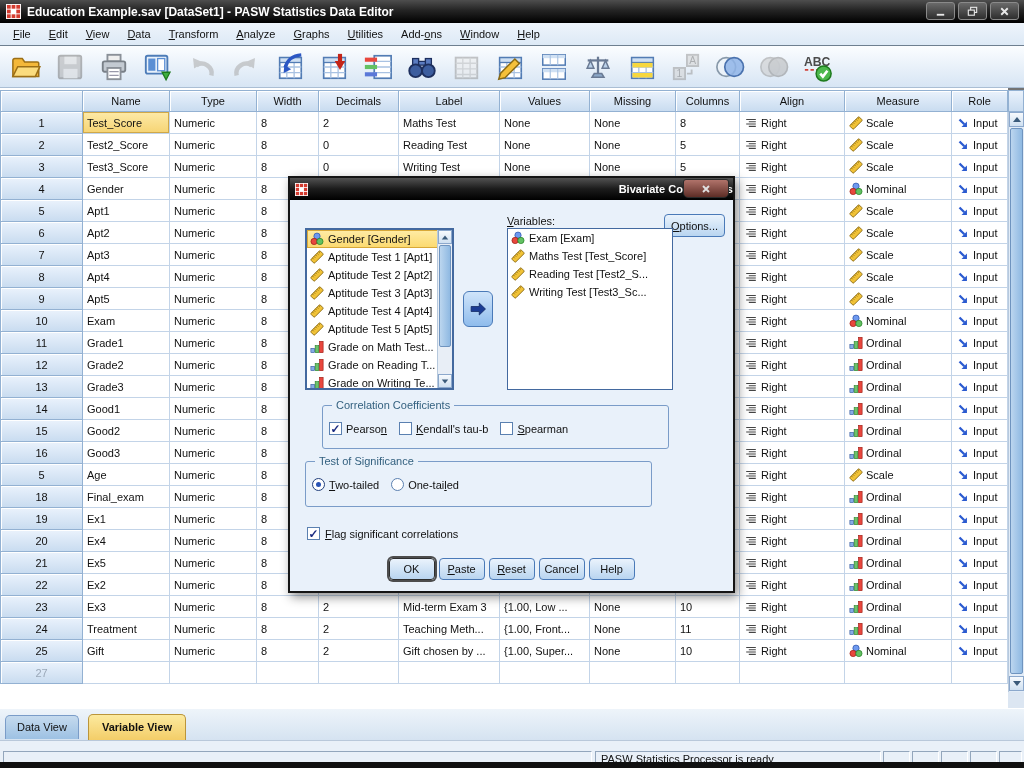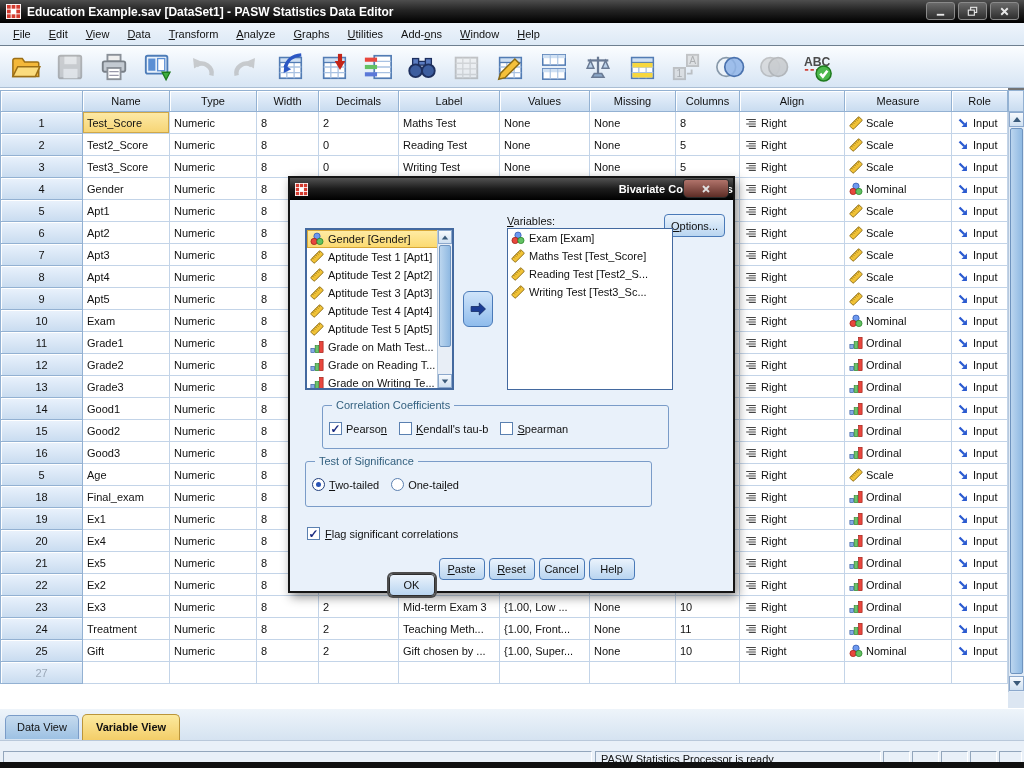--- a/index.html
+++ b/index.html
@@ -53,21 +53,21 @@
     background:linear-gradient(#eaf2fc,#c9dcf0); border:1px solid #93b1d2; }
   #vcorner-bot { position:absolute; left:1008px; top:692px; width:16px; height:16px; background:#dce6f2; }
   .sb-btn { position:absolute; background:linear-gradient(#f7fafd,#cfe0f1); border:1px solid #8ca8cc; display:flex; align-items:center; justify-content:center; }
   .sb-thumb { position:absolute; background:linear-gradient(90deg,#bcd6ef,#8fb9e2); border:1px solid #6f94bf; border-radius:2px; }
   .tri-up    { width:0; height:0; border-left:4px solid transparent; border-right:4px solid transparent; border-bottom:5px solid #3a5a7a; }
   .tri-down  { width:0; height:0; border-left:4px solid transparent; border-right:4px solid transparent; border-top:5px solid #3a5a7a; }
 
   
   #tabbar { position:absolute; left:0; top:708px; width:1024px; height:32px;
     background:linear-gradient(#eef4fa,#d5e3f1); border-top:1px solid #fff; padding-left:5px; }
-  .tab { display:inline-block; margin-top:5px; margin-right:3px; padding:5px 11px 6px;
+  .tab { display:inline-block; margin-top:5px; margin-right:9px; padding:5px 11px 6px;
     border:1px solid #7a9cc8; border-bottom:none; border-radius:5px 5px 0 0;
     background:linear-gradient(#c5daee,#9dc1e3); }
   .tab.active { background:linear-gradient(#fcea9f,#f3cd68); border-color:#bb953a; font-weight:bold; padding:6px 13px 7px; }
 
   
   #statusbar { position:absolute; left:0; top:740px; width:1024px; height:22px; background:#e9f0f8; border-top:1px solid #b9c8da; }
   .sb-cell { position:absolute; top:10px; height:16px; background:#e9f0f8;
     border:1px solid; border-color:#93a6bc #fff #fff #93a6bc; line-height:14px; padding:0 5px; white-space:nowrap; overflow:hidden; }
   #bottomstrip { position:absolute; left:0; top:762px; width:1024px; height:6px; background:#101010; }
 
@@ -104,21 +104,21 @@
   .grp-row { position:absolute; left:6px; top:16px; display:flex; align-items:center; gap:12px; }
   .chk-item, .rad-item { display:flex; align-items:center; gap:4px; }
   .cb { width:13px; height:13px; background:#fff; border:1px solid #5a80b0; display:flex; align-items:center; justify-content:center; }
   .cb.checked::after { content:"✓"; color:#1a2a80; font-weight:bold; font-size:12px; line-height:10px; }
   .rb { width:13px; height:13px; border-radius:50%; background:#fff; border:1px solid #5a80b0; position:relative; }
   .rb.on { border-color:#23407c; }
   .rb.on::after { content:""; position:absolute; left:3px; top:3px; width:5px; height:5px; border-radius:50%; background:#2a53b4; }
   #flag-row { position:absolute; left:17px; top:349px; display:flex; align-items:center; gap:5px; }
   #dlg-buttons { position:absolute; left:0; top:380px; width:100%; display:flex; justify-content:center; gap:4px; }
   #dlg-buttons .spss-btn { width:46px; height:22px; }
-  #dlg-buttons .spss-btn.default { box-shadow:0 0 0 2px #4d4d4d; border-color:#2e2e2e;margin-top:16px; }
+  #dlg-buttons .spss-btn.default { box-shadow:0 0 0 2px #4d4d4d; border-color:#2e2e2e; }
 </style>
 </head>
 <body>
 
 <div id="app">
 
   <div id="titlebar">
     <svg class="appicon" viewBox="0 0 16 16">
         <rect width="16" height="16" fill="#fff"></rect>
         <g fill="#d43c30">

